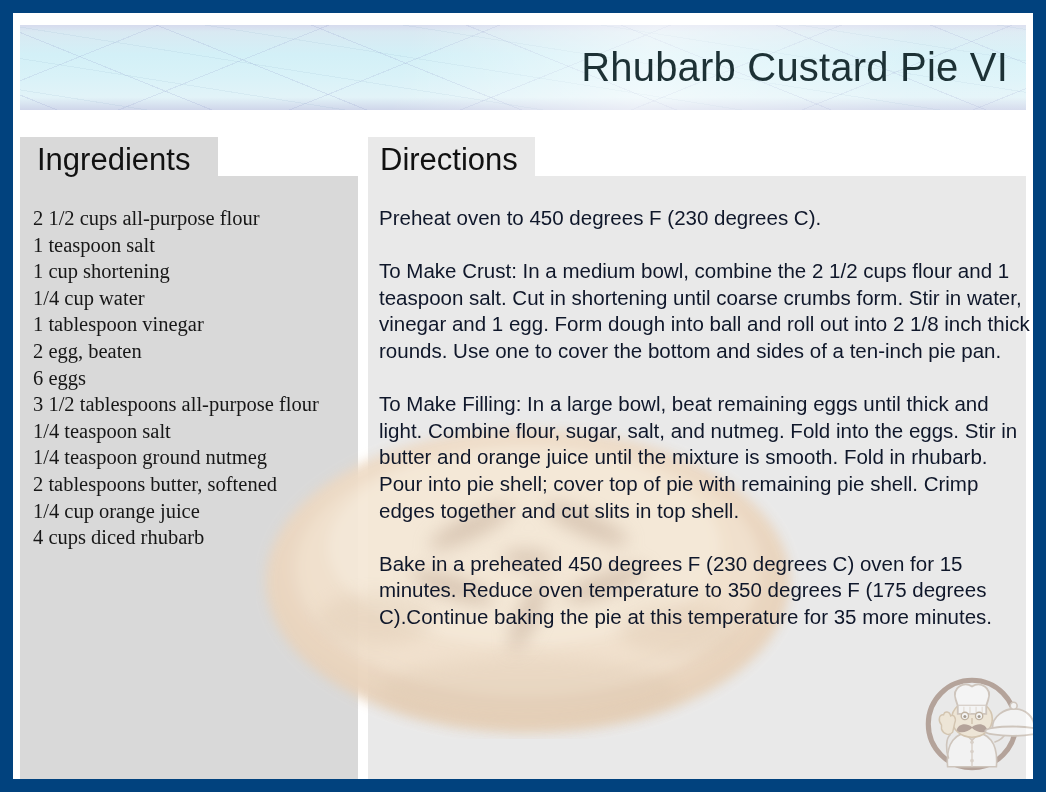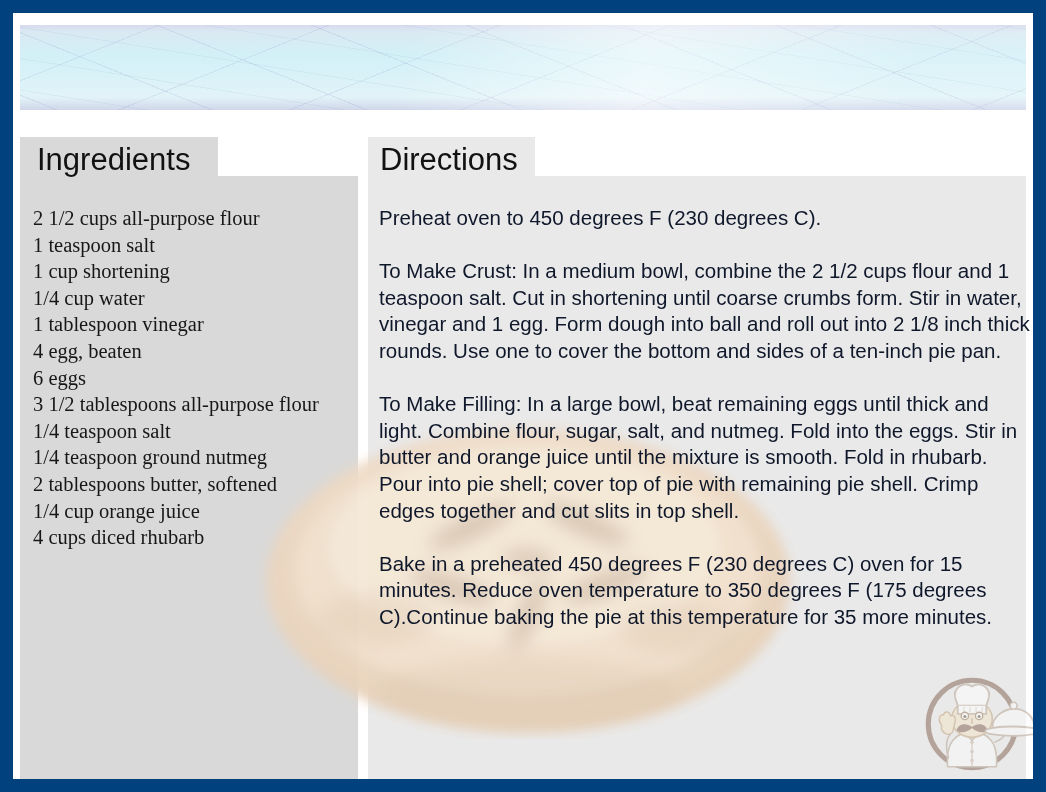--- a/index.html
+++ b/index.html
@@ -174,20 +174,21 @@
 </style>
 </head>
 <body>
 
 <div id="card">
   <div id="page">
 
     <div id="banner">
       <div class="hatch"></div>
       <div class="sheen"></div>
+      <div id="recipe-title">Rhubarb Custard Pie VI</div>
     </div>
 
     <div class="panel" id="ingredients-panel"></div>
     <div class="panel" id="directions-panel"></div>
 
     <svg id="pie-watermark" viewBox="0 0 545 320" xmlns="http://www.w3.org/2000/svg">
       <defs>
         <radialGradient id="pieGrad" cx="48%" cy="42%" r="62%">
           <stop offset="0%" stop-color="#f7ece0"></stop>
           <stop offset="55%" stop-color="#f0ddc8"></stop>
@@ -226,21 +227,21 @@
     <div class="section-tab" id="directions-tab">
       <h2>Directions</h2>
     </div>
 
     <div id="ingredients-list">
         <div class="ing-item">2 1/2 cups all-purpose flour</div>
         <div class="ing-item">1 teaspoon salt</div>
         <div class="ing-item">1 cup shortening</div>
         <div class="ing-item">1/4 cup water</div>
         <div class="ing-item">1 tablespoon vinegar</div>
-        <div class="ing-item">4 egg, beaten</div>
+        <div class="ing-item">2 egg, beaten</div>
         <div class="ing-item">6 eggs</div>
         <div class="ing-item">3 1/2 tablespoons all-purpose flour</div>
         <div class="ing-item">1/4 teaspoon salt</div>
         <div class="ing-item">1/4 teaspoon ground nutmeg</div>
         <div class="ing-item">2 tablespoons butter, softened</div>
         <div class="ing-item">1/4 cup orange juice</div>
         <div class="ing-item">4 cups diced rhubarb</div>
       </div>
 
     <div id="directions-body">

